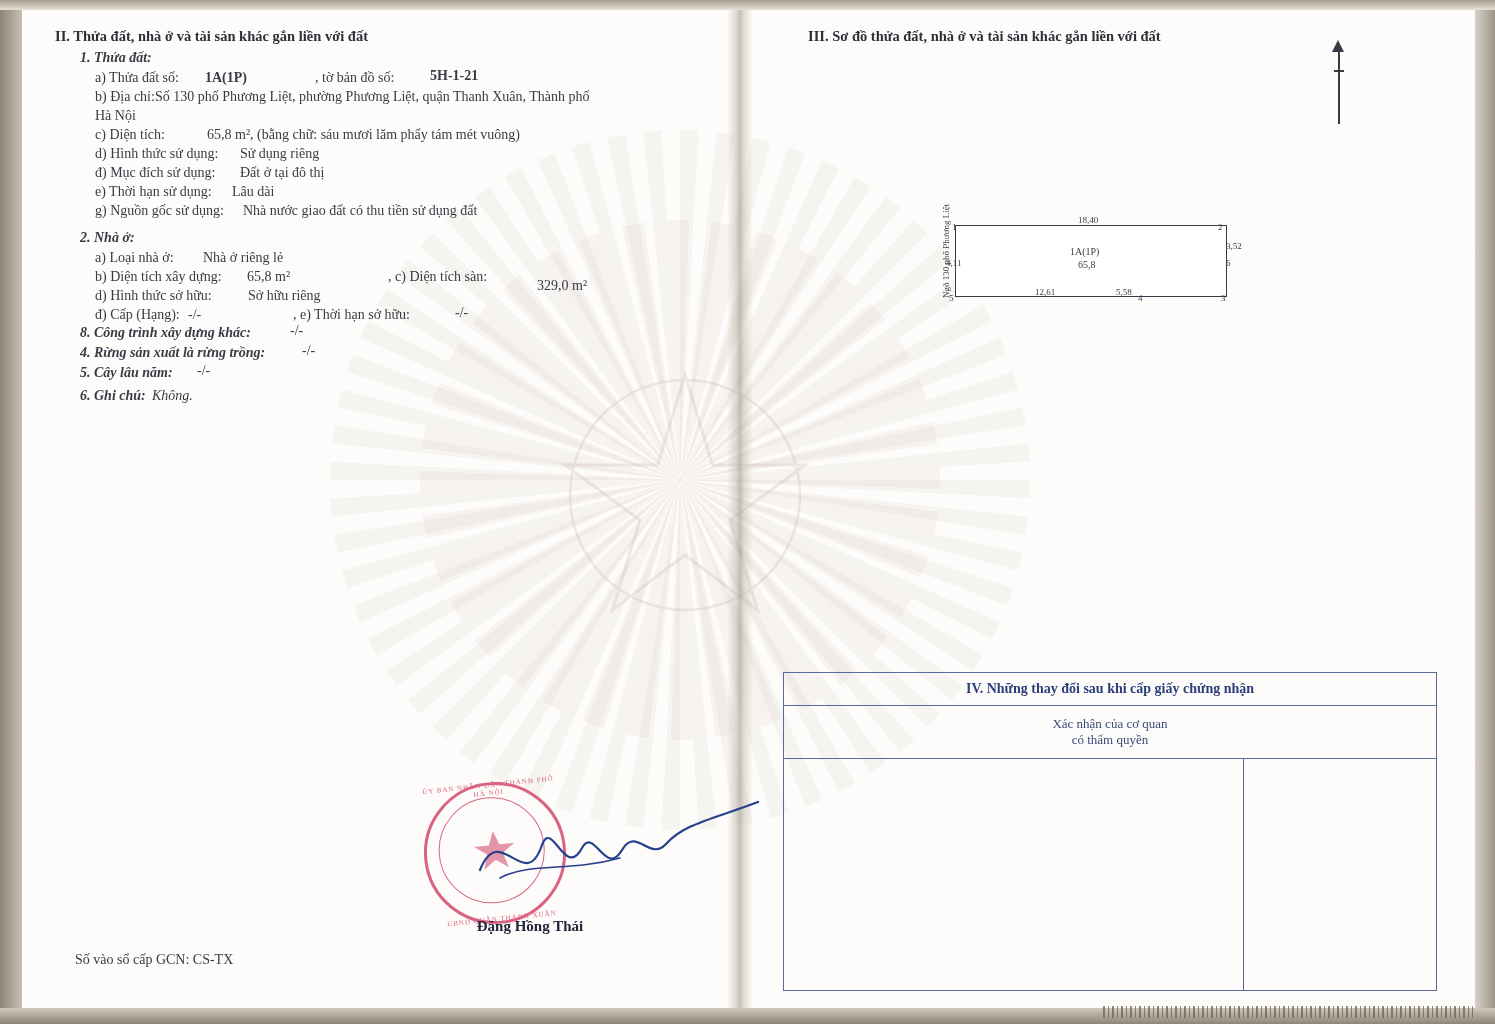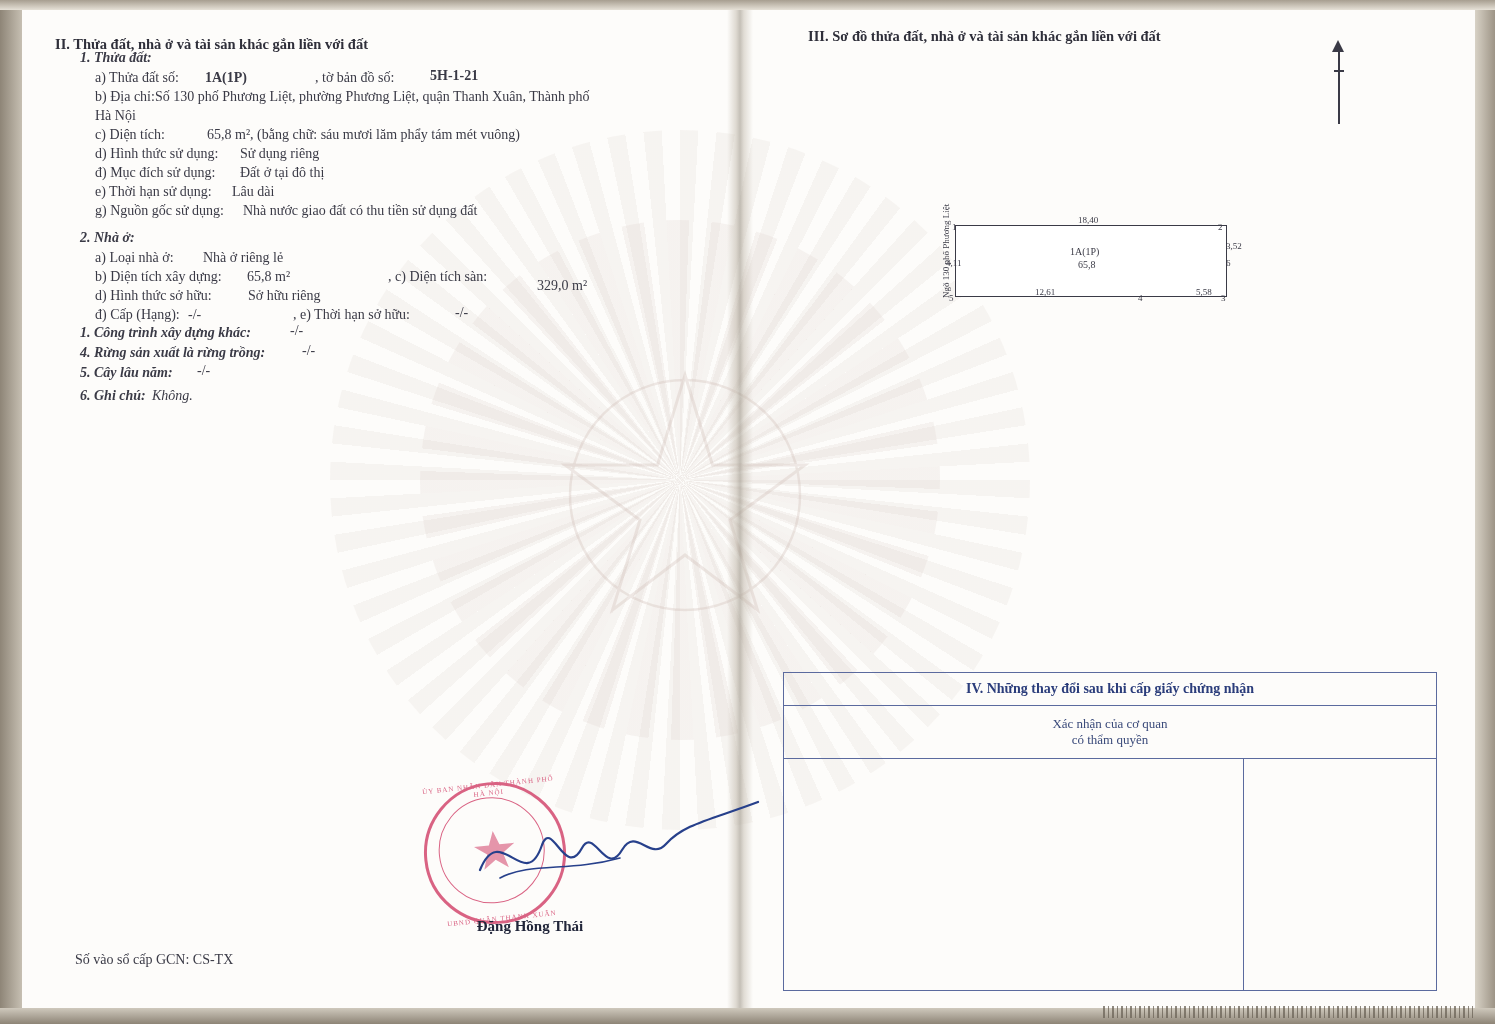--- a/index.html
+++ b/index.html
@@ -106,21 +106,21 @@
     <polygon points="50,2 61,38 98,38 68,60 79,96 50,74 21,96 32,60 2,38 39,38" fill="none" stroke="#c9b4ac" stroke-width="1.2"></polygon>
     <circle cx="50" cy="50" r="46" fill="none" stroke="#c9b4ac" stroke-width="1"></circle>
   </svg>
   <div class="fold"></div>
   <div class="edge-left"></div>
   <div class="edge-right"></div>
   <div class="edge-top"></div>
   <div class="edge-bottom"></div>
   <div class="barcode"></div>
 
-  <div class="sec-title" style="left:55px;top:36px;text-align:center;">II. Thửa đất, nhà ở và tài sản khác gắn liền với đất</div>
+  <div class="sec-title" style="left:55px;top:28px;text-align:center;">II. Thửa đất, nhà ở và tài sản khác gắn liền với đất</div>
   <div class="t it" style="left:80px;top:50px;">1. Thửa đất:</div>
 
   <div class="t" style="left:95px;top:70px;">a) Thửa đất số:</div>
   <div class="t b" style="left:205px;top:70px;">1A(1P)</div>
   <div class="t" style="left:315px;top:70px;">, tờ bản đồ số:</div>
   <div class="t b" style="left:430px;top:68px;">5H-1-21</div>
 
   <div class="t" style="left:95px;top:89px;">b) Địa chỉ:</div>
   <div class="t" style="left:155px;top:89px;">Số 130 phố Phương Liệt, phường Phương Liệt, quận Thanh Xuân, Thành phố</div>
   <div class="t" style="left:95px;top:108px;">Hà Nội</div>
@@ -151,21 +151,21 @@
   <div class="t" style="left:537px;top:278px;">329,0 m²</div>
 
   <div class="t" style="left:95px;top:288px;">d) Hình thức sở hữu:</div>
   <div class="t" style="left:248px;top:288px;">Sở hữu riêng</div>
 
   <div class="t" style="left:95px;top:307px;">đ) Cấp (Hạng):</div>
   <div class="t" style="left:188px;top:307px;">-/-</div>
   <div class="t" style="left:293px;top:307px;">, e) Thời hạn sở hữu:</div>
   <div class="t" style="left:455px;top:305px;">-/-</div>
 
-  <div class="t it b" style="left:80px;top:325px;">1. Công trình xây dựng khác:</div>
+  <div class="t it b" style="left:80px;top:325px;">8. Công trình xây dựng khác:</div>
   <div class="t" style="left:290px;top:323px;">-/-</div>
 
   <div class="t it b" style="left:80px;top:345px;">4. Rừng sản xuất là rừng trồng:</div>
   <div class="t" style="left:302px;top:343px;">-/-</div>
 
   <div class="t it b" style="left:80px;top:365px;">5. Cây lâu năm:</div>
   <div class="t" style="left:197px;top:363px;">-/-</div>
 
   <div class="t it b" style="left:80px;top:388px;">6. Ghi chú:</div>
   <div class="t" style="left:152px;top:388px;font-style:italic;">Không.</div>
@@ -181,21 +181,21 @@
   <div class="diag-label" style="left:1078px;top:259px;font-size:10px;">65,8</div>
   <div class="diag-label" style="left:952px;top:222px;">1</div>
   <div class="diag-label" style="left:1218px;top:222px;">2</div>
   <div class="diag-label" style="left:1226px;top:258px;">6</div>
   <div class="diag-label" style="left:1221px;top:293px;">3</div>
   <div class="diag-label" style="left:1138px;top:293px;">4</div>
   <div class="diag-label" style="left:949px;top:293px;">5</div>
   <div class="diag-label" style="left:1078px;top:215px;">18,40</div>
   <div class="diag-label" style="left:1226px;top:241px;">3,52</div>
   <div class="diag-label" style="left:1035px;top:287px;">12,61</div>
-  <div class="diag-label" style="left:1196px;top:287px;text-align:center;">5,58</div>
+  <div class="diag-label" style="left:1116px;top:287px;text-align:center;">5,58</div>
   <div class="diag-label" style="left:946px;top:258px;">4,11</div>
   <div class="vlabel" style="left:941px;top:298px;">Ngõ 130 phố Phương Liệt</div>
 
   <div class="tbl">
     <div class="hdr">
       <span>IV. Những thay đổi sau khi cấp giấy chứng nhận</span>
     </div>
     <div class="cols">
       <div class="c2">
         <span>

